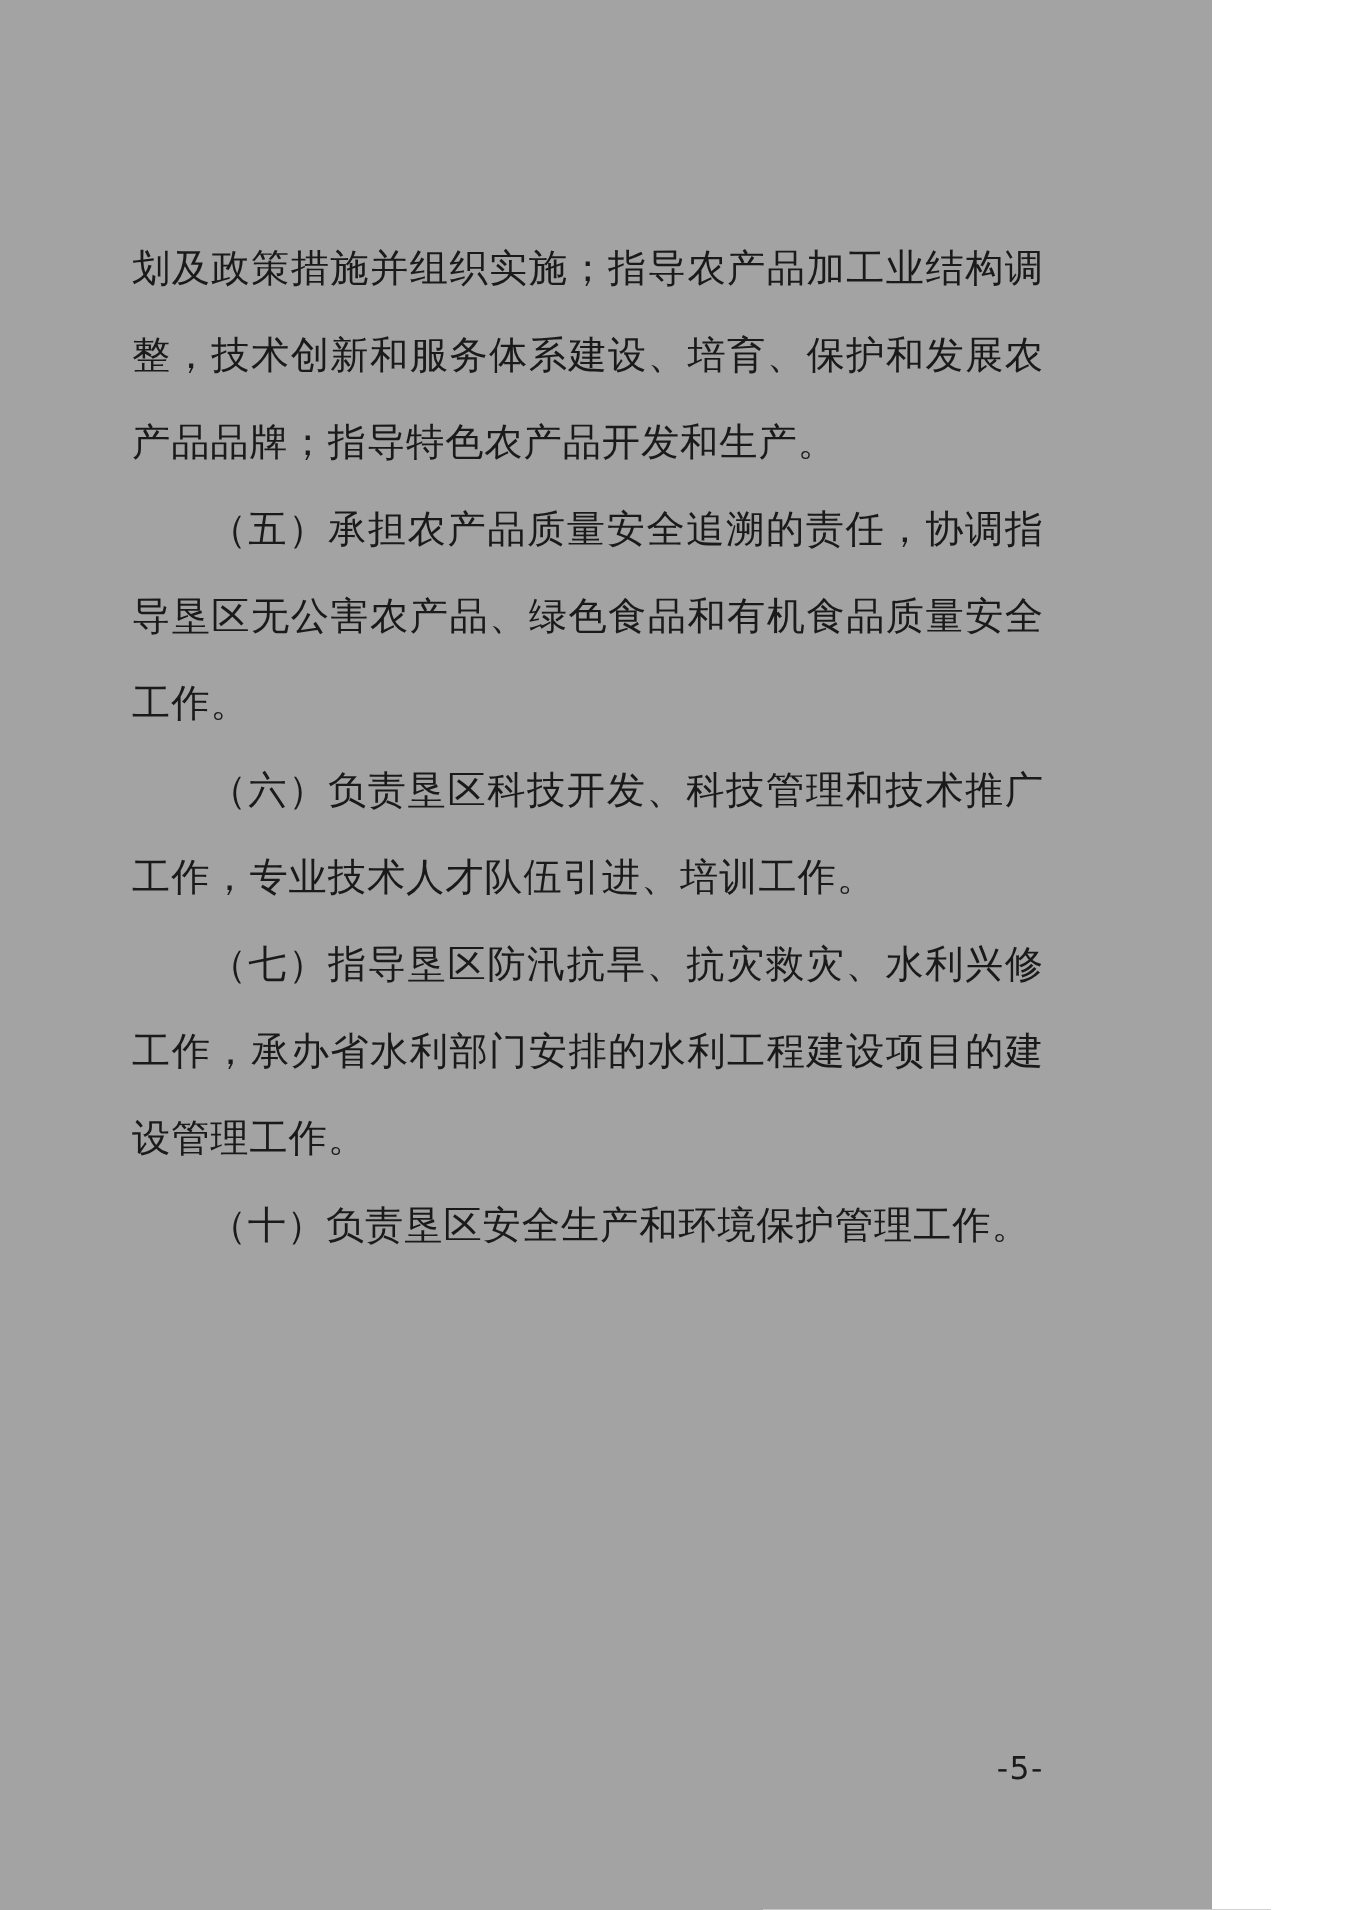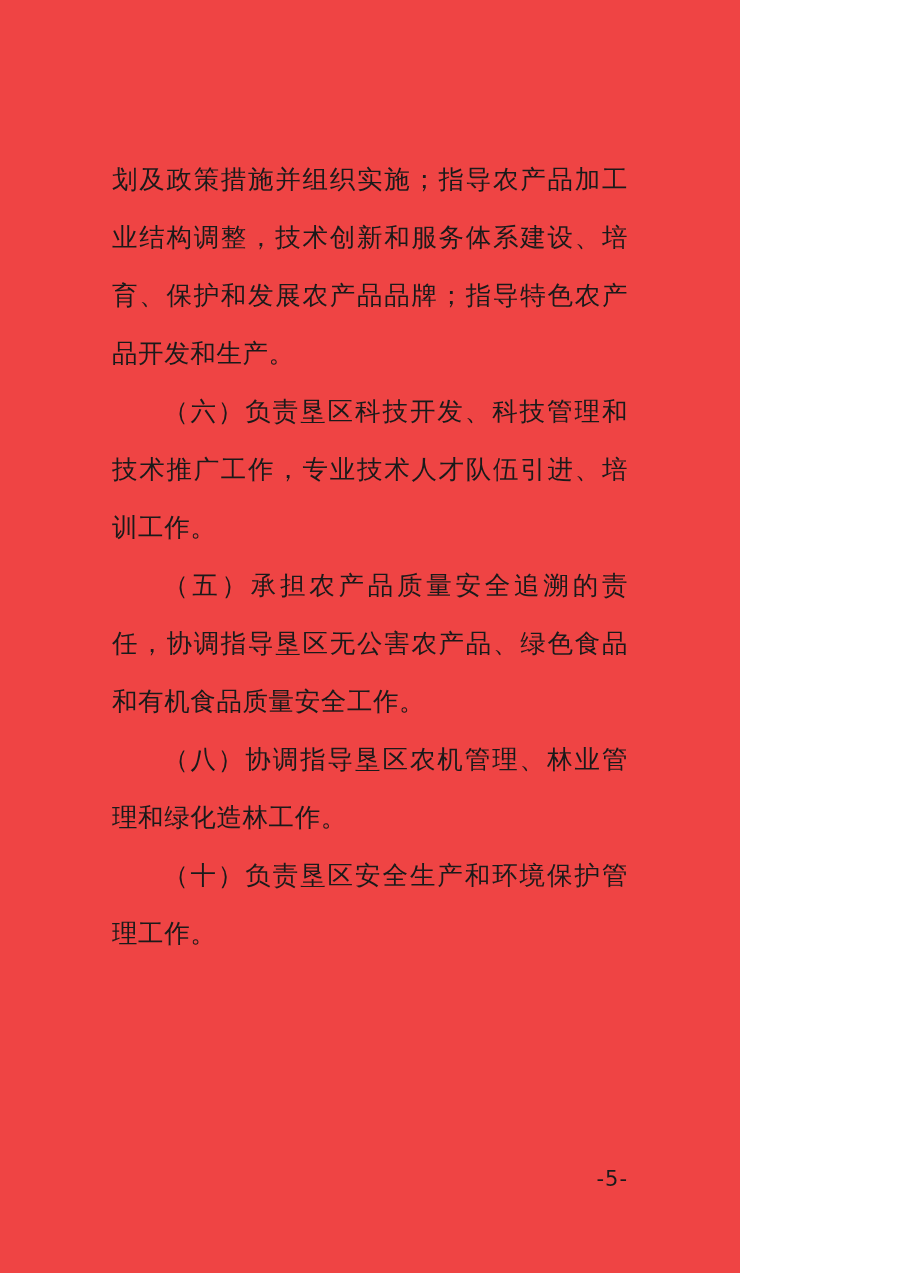--- a/index.html
+++ b/index.html
@@ -9,25 +9,25 @@
   body {
     width: 900px;
     height: 1273px;
     background: #ffffff;
     font-family: "DejaVu Sans", "Liberation Sans", sans-serif;
     color: #111111;
     overflow: hidden;
   }
   .page {
     position: relative;
-    width: 740px;
+    width: 808px;
     height: 1273px;
-    background: #ef4444;
+    background: #a3a3a3;
     box-sizing: border-box;
-    padding: 150px 112px 60px 112px;
+    padding: 150px 112px 60px 88px;
   }
   .doc-body {
     font-size: 25.5px;
     line-height: 58px;
     letter-spacing: 0.6px;
     text-align: justify;
     text-justify: inter-ideograph;
     color: #1a1a1a;
   }
   .para {
@@ -46,20 +46,20 @@
     color: #1a1a1a;
     letter-spacing: 1px;
   }
 </style>
 </head>
 <body>
 
 <div class="page">
   <div class="doc-body">
     <p class="para">划及政策措施并组织实施；指导农产品加工业结构调整，技术创新和服务体系建设、培育、保护和发展农产品品牌；指导特色农产品开发和生产。</p>
+    <p class="para indent">（五）承担农产品质量安全追溯的责任，协调指导垦区无公害农产品、绿色食品和有机食品质量安全工作。</p>
     <p class="para indent">（六）负责垦区科技开发、科技管理和技术推广工作，专业技术人才队伍引进、培训工作。</p>
-    <p class="para indent">（五）承担农产品质量安全追溯的责任，协调指导垦区无公害农产品、绿色食品和有机食品质量安全工作。</p>
-    <p class="para indent">（八）协调指导垦区农机管理、林业管理和绿化造林工作。</p>
+    <p class="para indent">（七）指导垦区防汛抗旱、抗灾救灾、水利兴修工作，承办省水利部门安排的水利工程建设项目的建设管理工作。</p>
     <p class="para indent">（十）负责垦区安全生产和环境保护管理工作。</p>
 
   </div>
   <div class="page-number">-5-</div>
 </div>
 
 </body></html>

